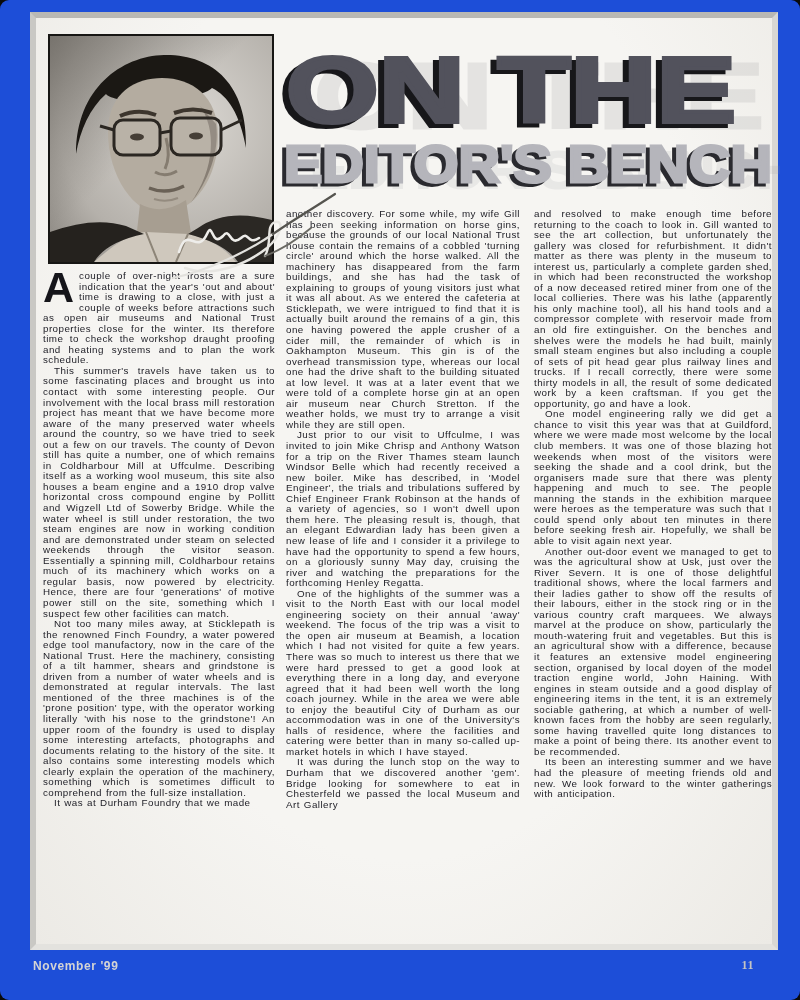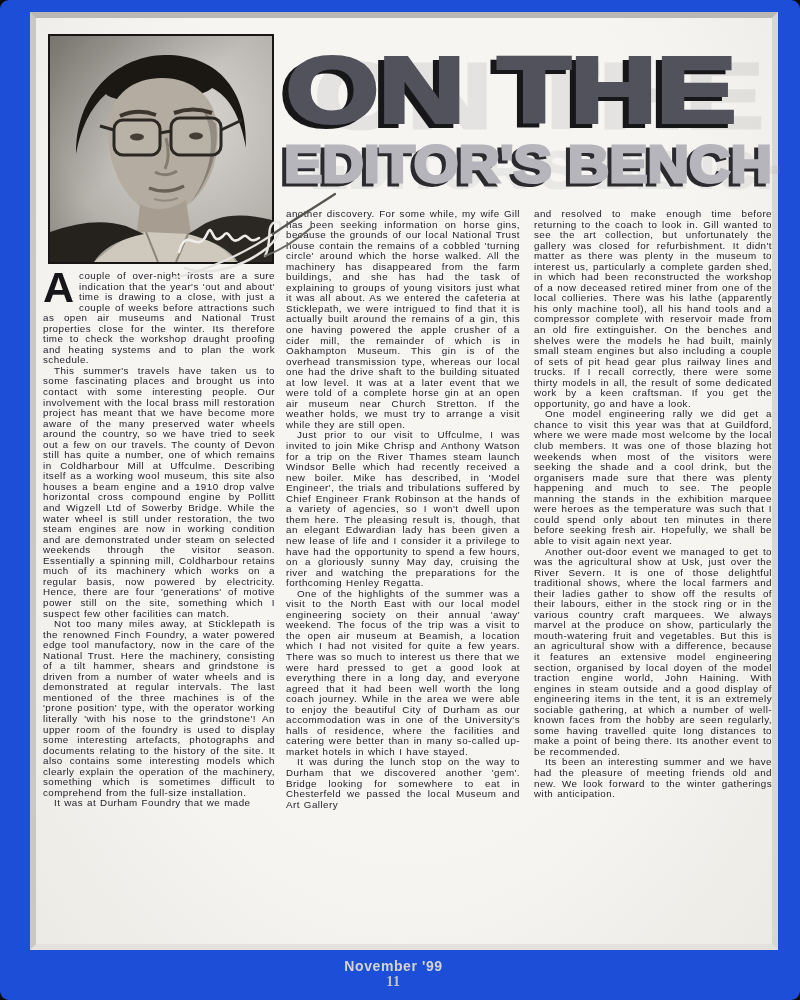--- a/index.html
+++ b/index.html
@@ -22,21 +22,21 @@
   .col p{margin:0;}
   .col p.indent{text-indent:11px;}
   .col1{left:7px;top:253px;width:232px;}
   .col2{left:250px;top:191px;width:234px;}
   .col3{left:498px;top:191px;width:238px;}
   .dropcap{float:left;font-size:43px;line-height:31px;font-weight:bold;color:#15151a;
            margin:1px 5px 0 0;letter-spacing:0;}
   
   .footer{position:absolute;left:33px;right:46px;top:958px;display:flex;
           justify-content:space-between;align-items:center;
-          color:#d4d4d4;font-size:14px;font-weight:bold;letter-spacing:.6px;flex-direction:column;}
+          color:#d4d4d4;font-size:12px;font-weight:bold;letter-spacing:.6px;}
   .footer .pageno{color:#c4c4c4;font-family:Liberation Serif, serif;}
 </style>
 </head>
 <body>
 
 <div class="stage">
   <div class="page">
 
     <div class="photo-frame">
       <svg width="222" height="226" viewBox="0 0 222 226">

